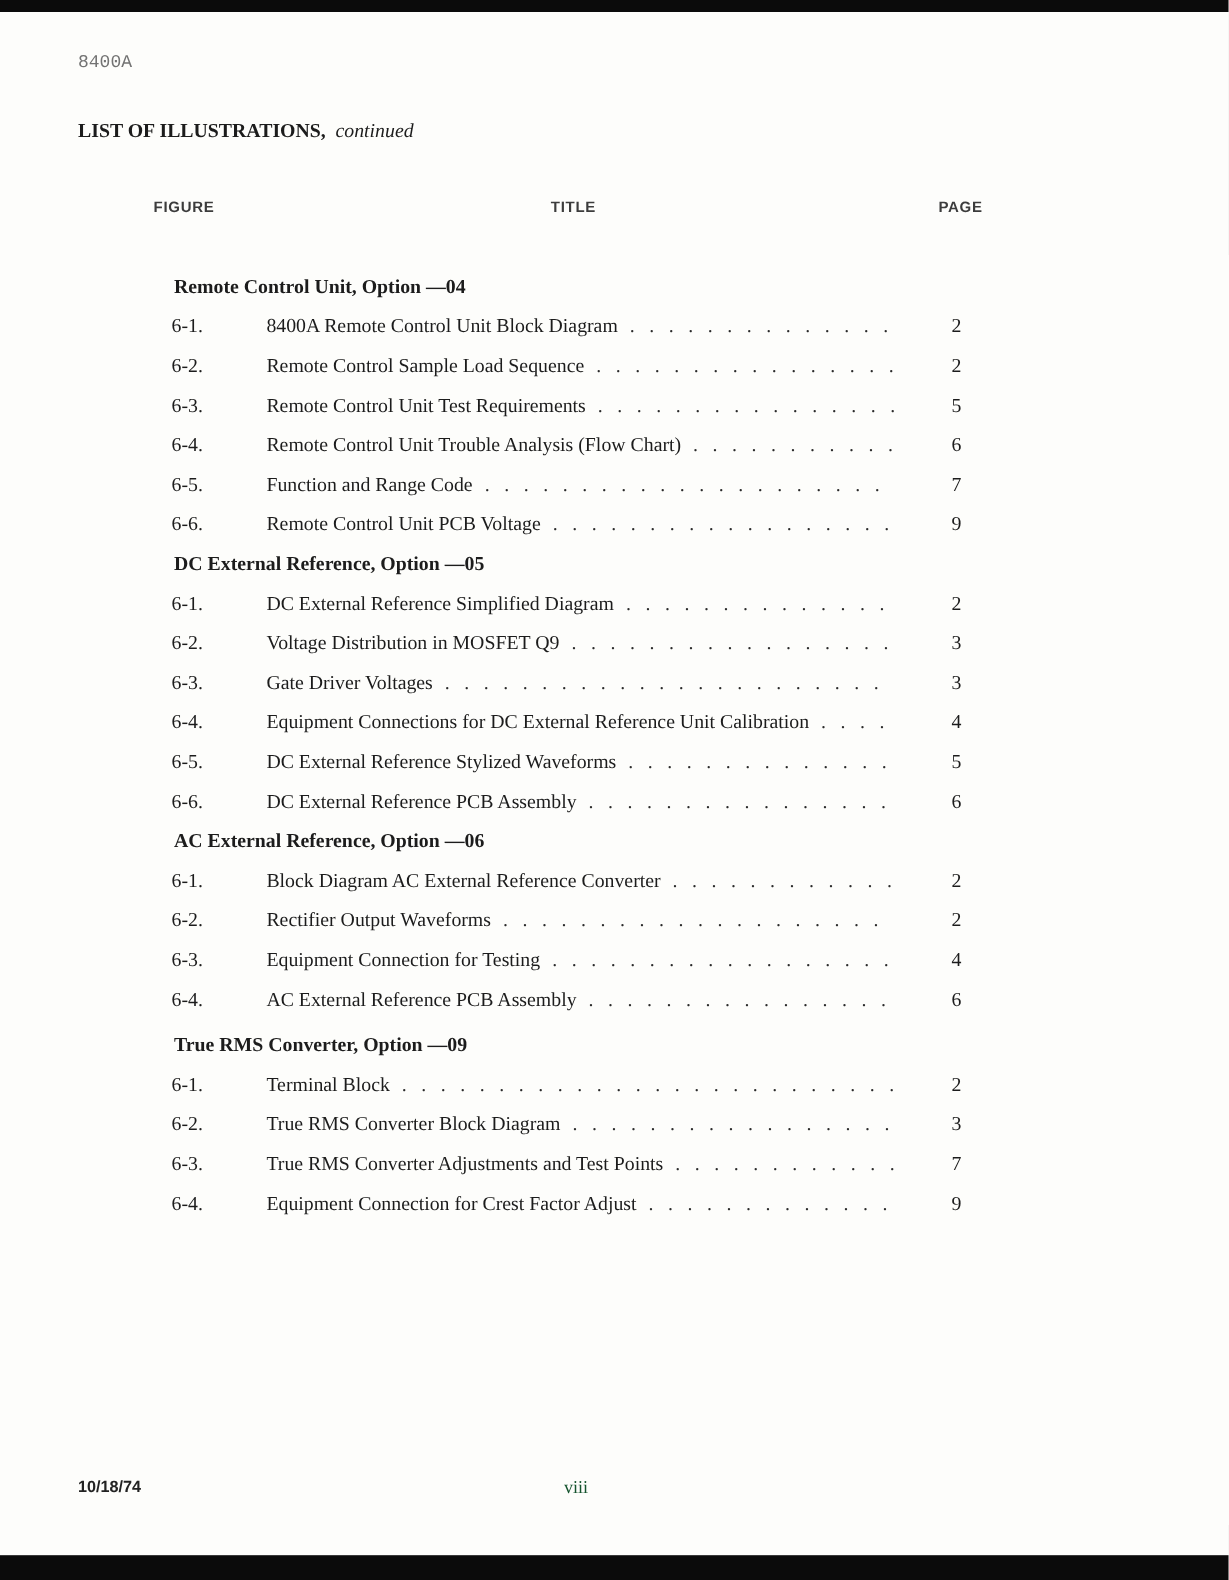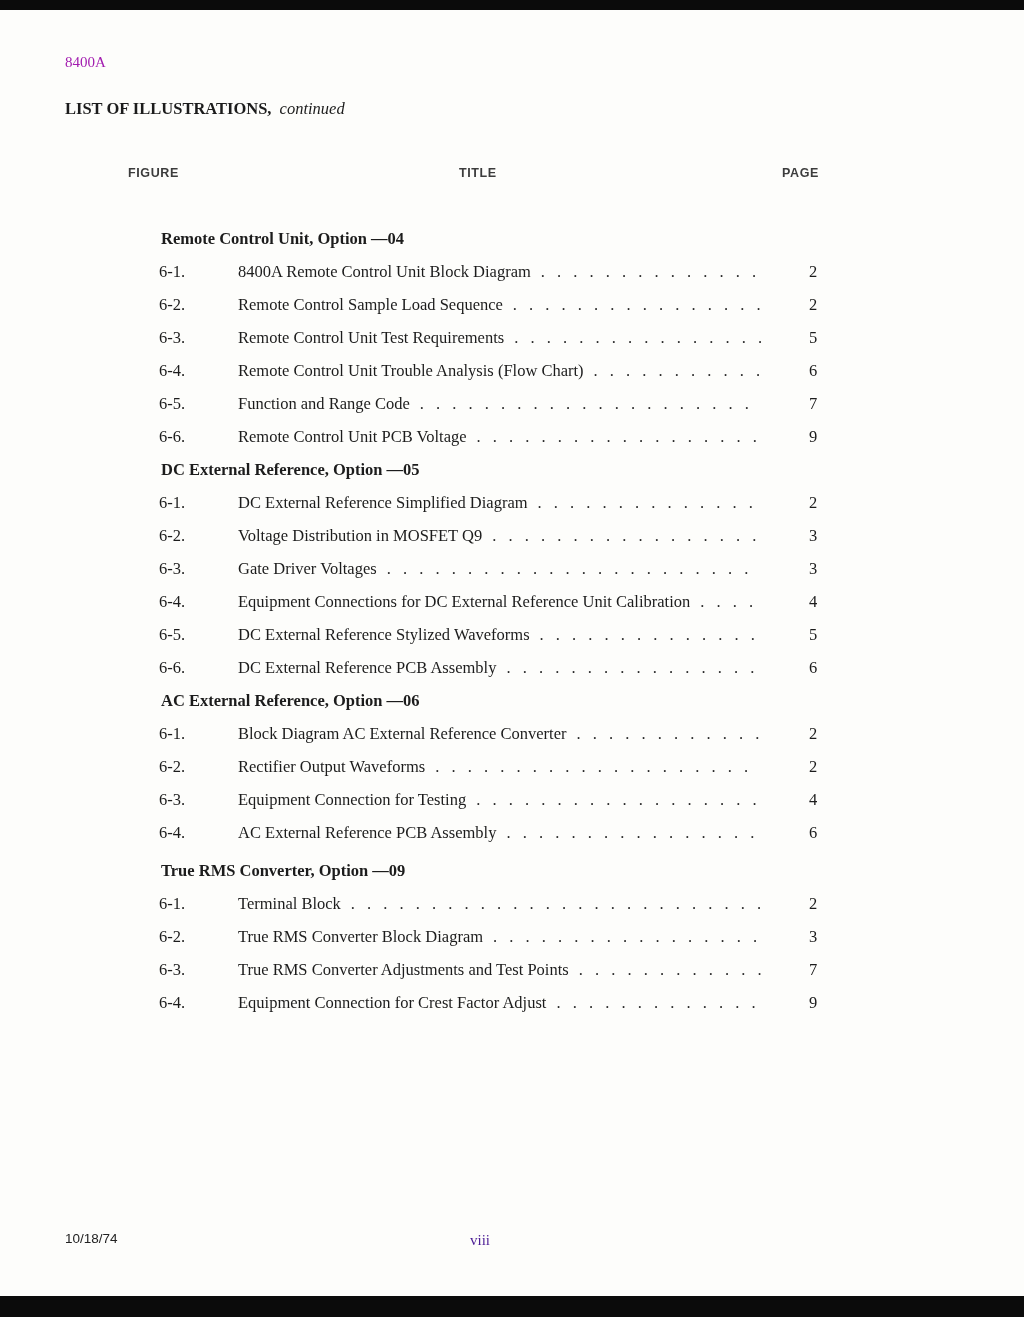--- a/index.html
+++ b/index.html
@@ -22,24 +22,24 @@
     left: 0;
     right: 0;
     background: #0b0b0b;
   }
   .scan-bar.top { top: 0; height: 10px; }
   .scan-bar.bottom { bottom: 0; height: 21px; }
 
   .doc-id {
     position: absolute;
     left: 65px;
-    top: 54px;
-    font-family: Liberation Serif, serif;
+    top: 44px;
+    font-family: Liberation Mono, monospace;
     font-size: 15px;
-    color: #a21caf;
+    color: #737373;
   }
   .doc-title {
     position: absolute;
     left: 65px;
     top: 99px;
     font-size: 16.5px;
     white-space: nowrap;
   }
   .doc-title .title-main {
     font-family: "Liberation Serif", serif;
@@ -64,21 +64,21 @@
     letter-spacing: 0.6px;
     color: #3c3c3c;
     padding-left: 24px;
   }
   .col-headers .col-figure { position: absolute; left: 128px; }
   .col-headers .col-title  { position: absolute; left: 459px; }
   .col-headers .col-page   { position: absolute; left: 782px; }
 
   .toc {
     position: absolute;
-    left: 159px;
+    left: 143px;
     top: 222px;
     width: 666px;
   }
   .section-heading {
     font-weight: bold;
     font-size: 16.5px;
     line-height: 33px;
     height: 33px;
     white-space: nowrap;
     margin-left: 2px;
@@ -110,29 +110,29 @@
     flex: 0 0 16px;
     text-align: left;
   }
 
   .footer-date {
     position: absolute;
     left: 65px;
     top: 1231px;
     font-family: "Liberation Sans", sans-serif;
     font-size: 13.5px;
-    font-weight: normal;
+    font-weight: bold;
     color: #222;
   }
   .footer-page {
     position: absolute;
     left: 470px;
     top: 1232px;
     font-size: 15px;
-    color: #4c1d95;
+    color: #14532d;
   }
 </style>
 </head>
 <body>
 
 <div class="page">
   <div class="scan-bar top"></div>
 
   <div class="doc-id">8400A</div>
 

